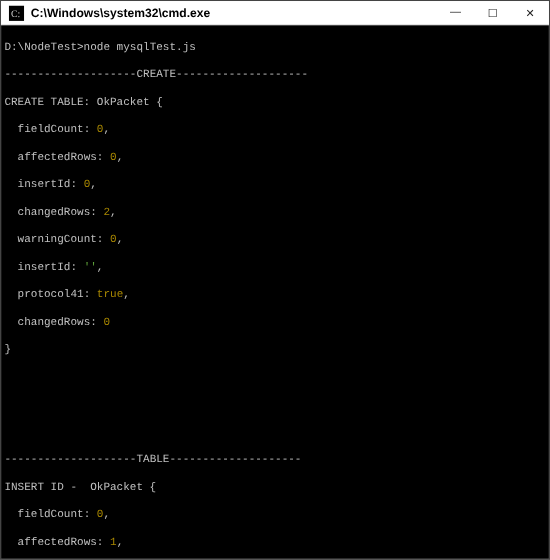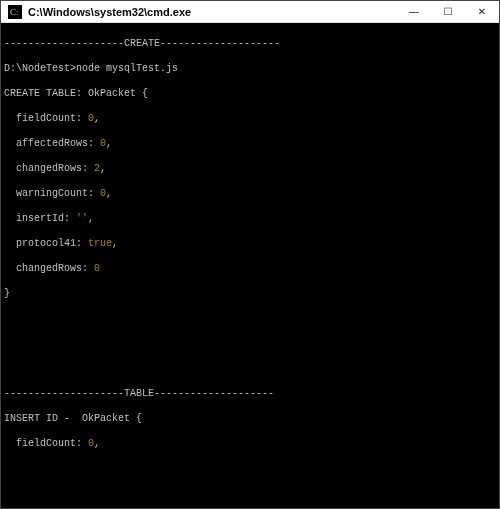--- a/index.html
+++ b/index.html
@@ -35,37 +35,39 @@
       <div class="ctrl">
           <span>☐</span>
         </div>
       <div class="ctrl close">
           <span>✕</span>
         </div>
     </div>
   </div>
 
   <div class="terminal">
+<div class="ln"><span>D:\NodeTest&gt;</span><span>node mysqlTest.js</span></div>
 <div class="ln"><span>--------------------</span><span>CREATE</span><span>--------------------</span></div>
-<div class="ln"><span>D:\NodeTest&gt;</span><span>node mysqlTest.js</span></div>
 <div class="ln"><span>CREATE TABLE: OkPacket {</span></div>
 <div class="ln">  <span>fieldCount</span>: <span class="gold">0</span>,</div>
 <div class="ln">  <span>affectedRows</span>: <span class="gold">0</span>,</div>
+<div class="ln">  <span>insertId</span>: <span class="gold">0</span>,</div>
 <div class="ln">  <span>changedRows</span>: <span class="gold">2</span>,</div>
 <div class="ln">  <span>warningCount</span>: <span class="gold">0</span>,</div>
 <div class="ln">  <span>insertId</span>: <span class="green">''</span>,</div>
 <div class="ln">  <span>protocol41</span>: <span class="gold">true</span>,</div>
 <div class="ln">  <span>changedRows</span>: <span class="gold">0</span></div>
 <div class="ln"><span>}</span></div>
 <div class="ln"> </div>
 <div class="ln"> </div>
 <div class="ln"> </div>
 <div class="ln"><span>--------------------</span><span>TABLE</span><span>--------------------</span></div>
 <div class="ln"><span>INSERT ID -  OkPacket {</span></div>
 <div class="ln">  <span>fieldCount</span>: <span class="gold">0</span>,</div>
+<div class="ln">  <span>affectedRows</span>: <span class="gold">1</span>,</div>
 
 
 
 
 
 
 
 
 
 

